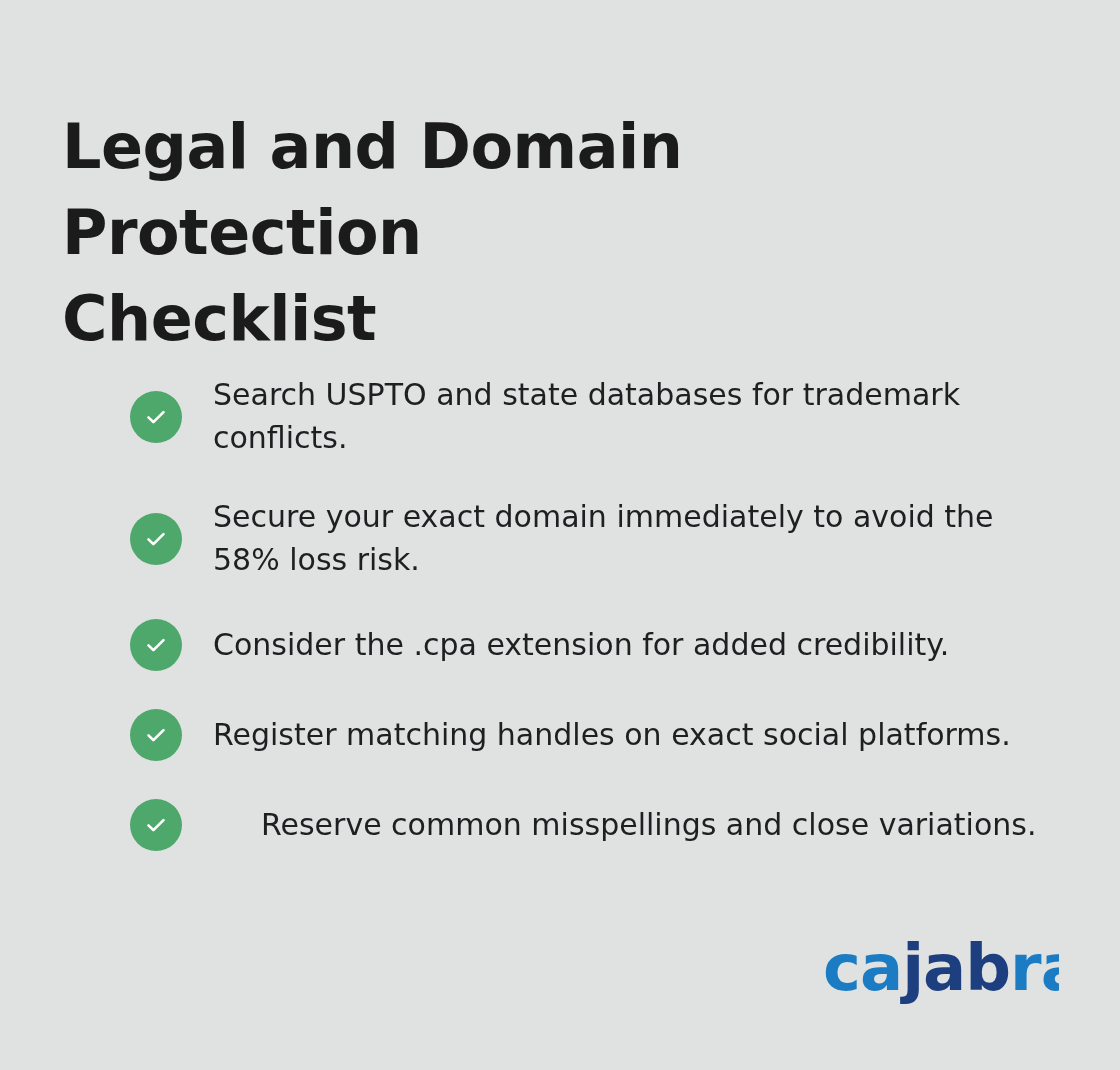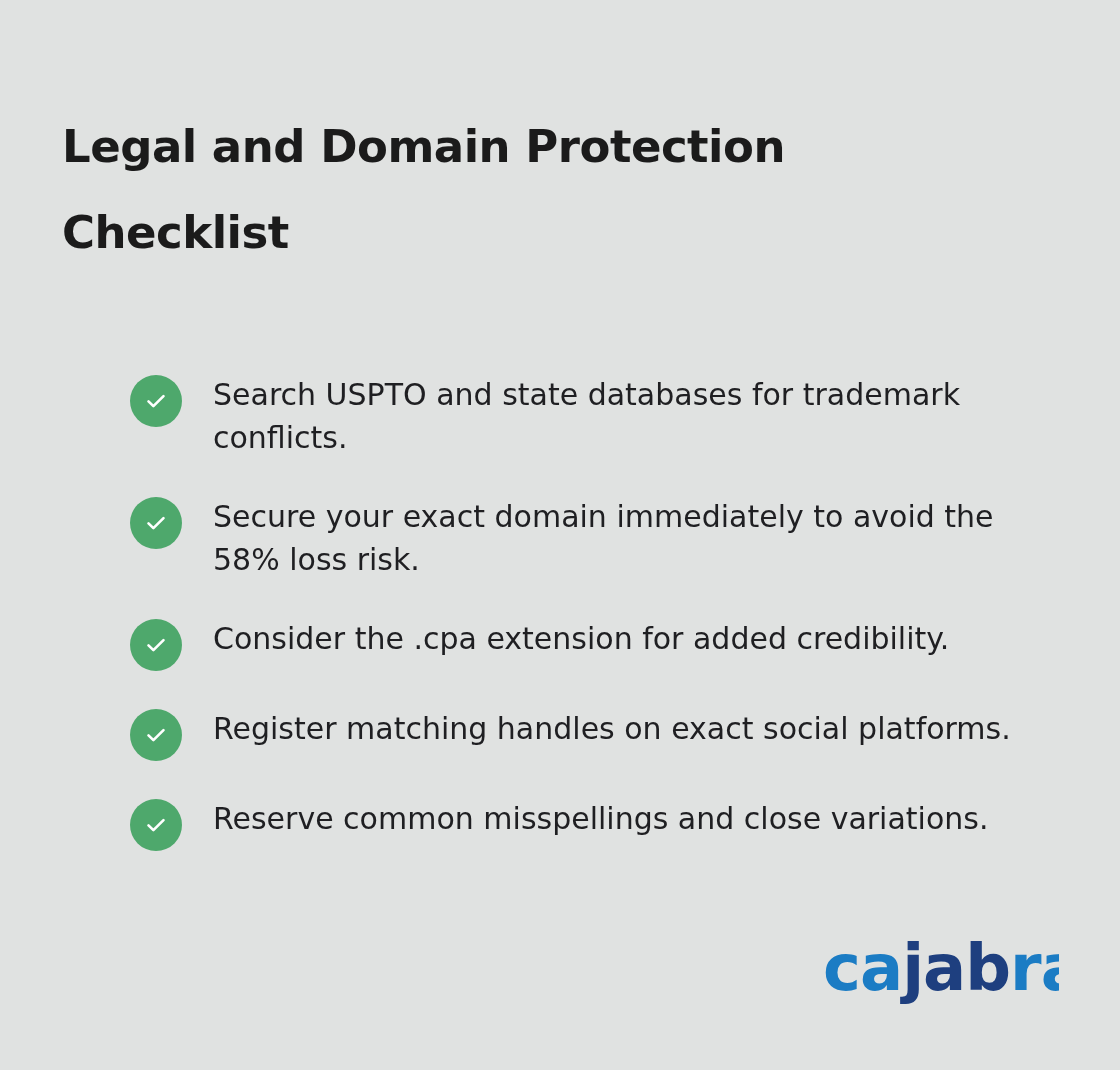--- a/index.html
+++ b/index.html
@@ -23,41 +23,41 @@
   }
 
   
   .title {
     position: absolute;
     left: 62px;
     top: 104px;
     width: 960px;
     font-family: "DejaVu Sans", sans-serif;
     font-weight: 700;
-    font-size: 45px;
+    font-size: 62px;
     line-height: 86px;
     letter-spacing: -0.5px;
     color: #1b1b1b;
     white-space: pre-line;
   }
 
   
   .checklist {
     position: absolute;
     left: 130px;
     top: 372px;
     width: 930px;
   }
 
   .check-item {
     display: flex;
-    align-items: flex-start;
+    align-items: center;
     margin-bottom: 35px;
   }
-  .check-item:last-child { margin-bottom: 0; }
+  .check-item:last-child { margin-bottom: 0; gap: 48px; }
 
   .check-badge {
     flex: 0 0 auto;
     width: 52px;
     height: 52px;
     border-radius: 50%;
     background: #4ea86c;
     display: flex;
     align-items: center;
     justify-content: center;

